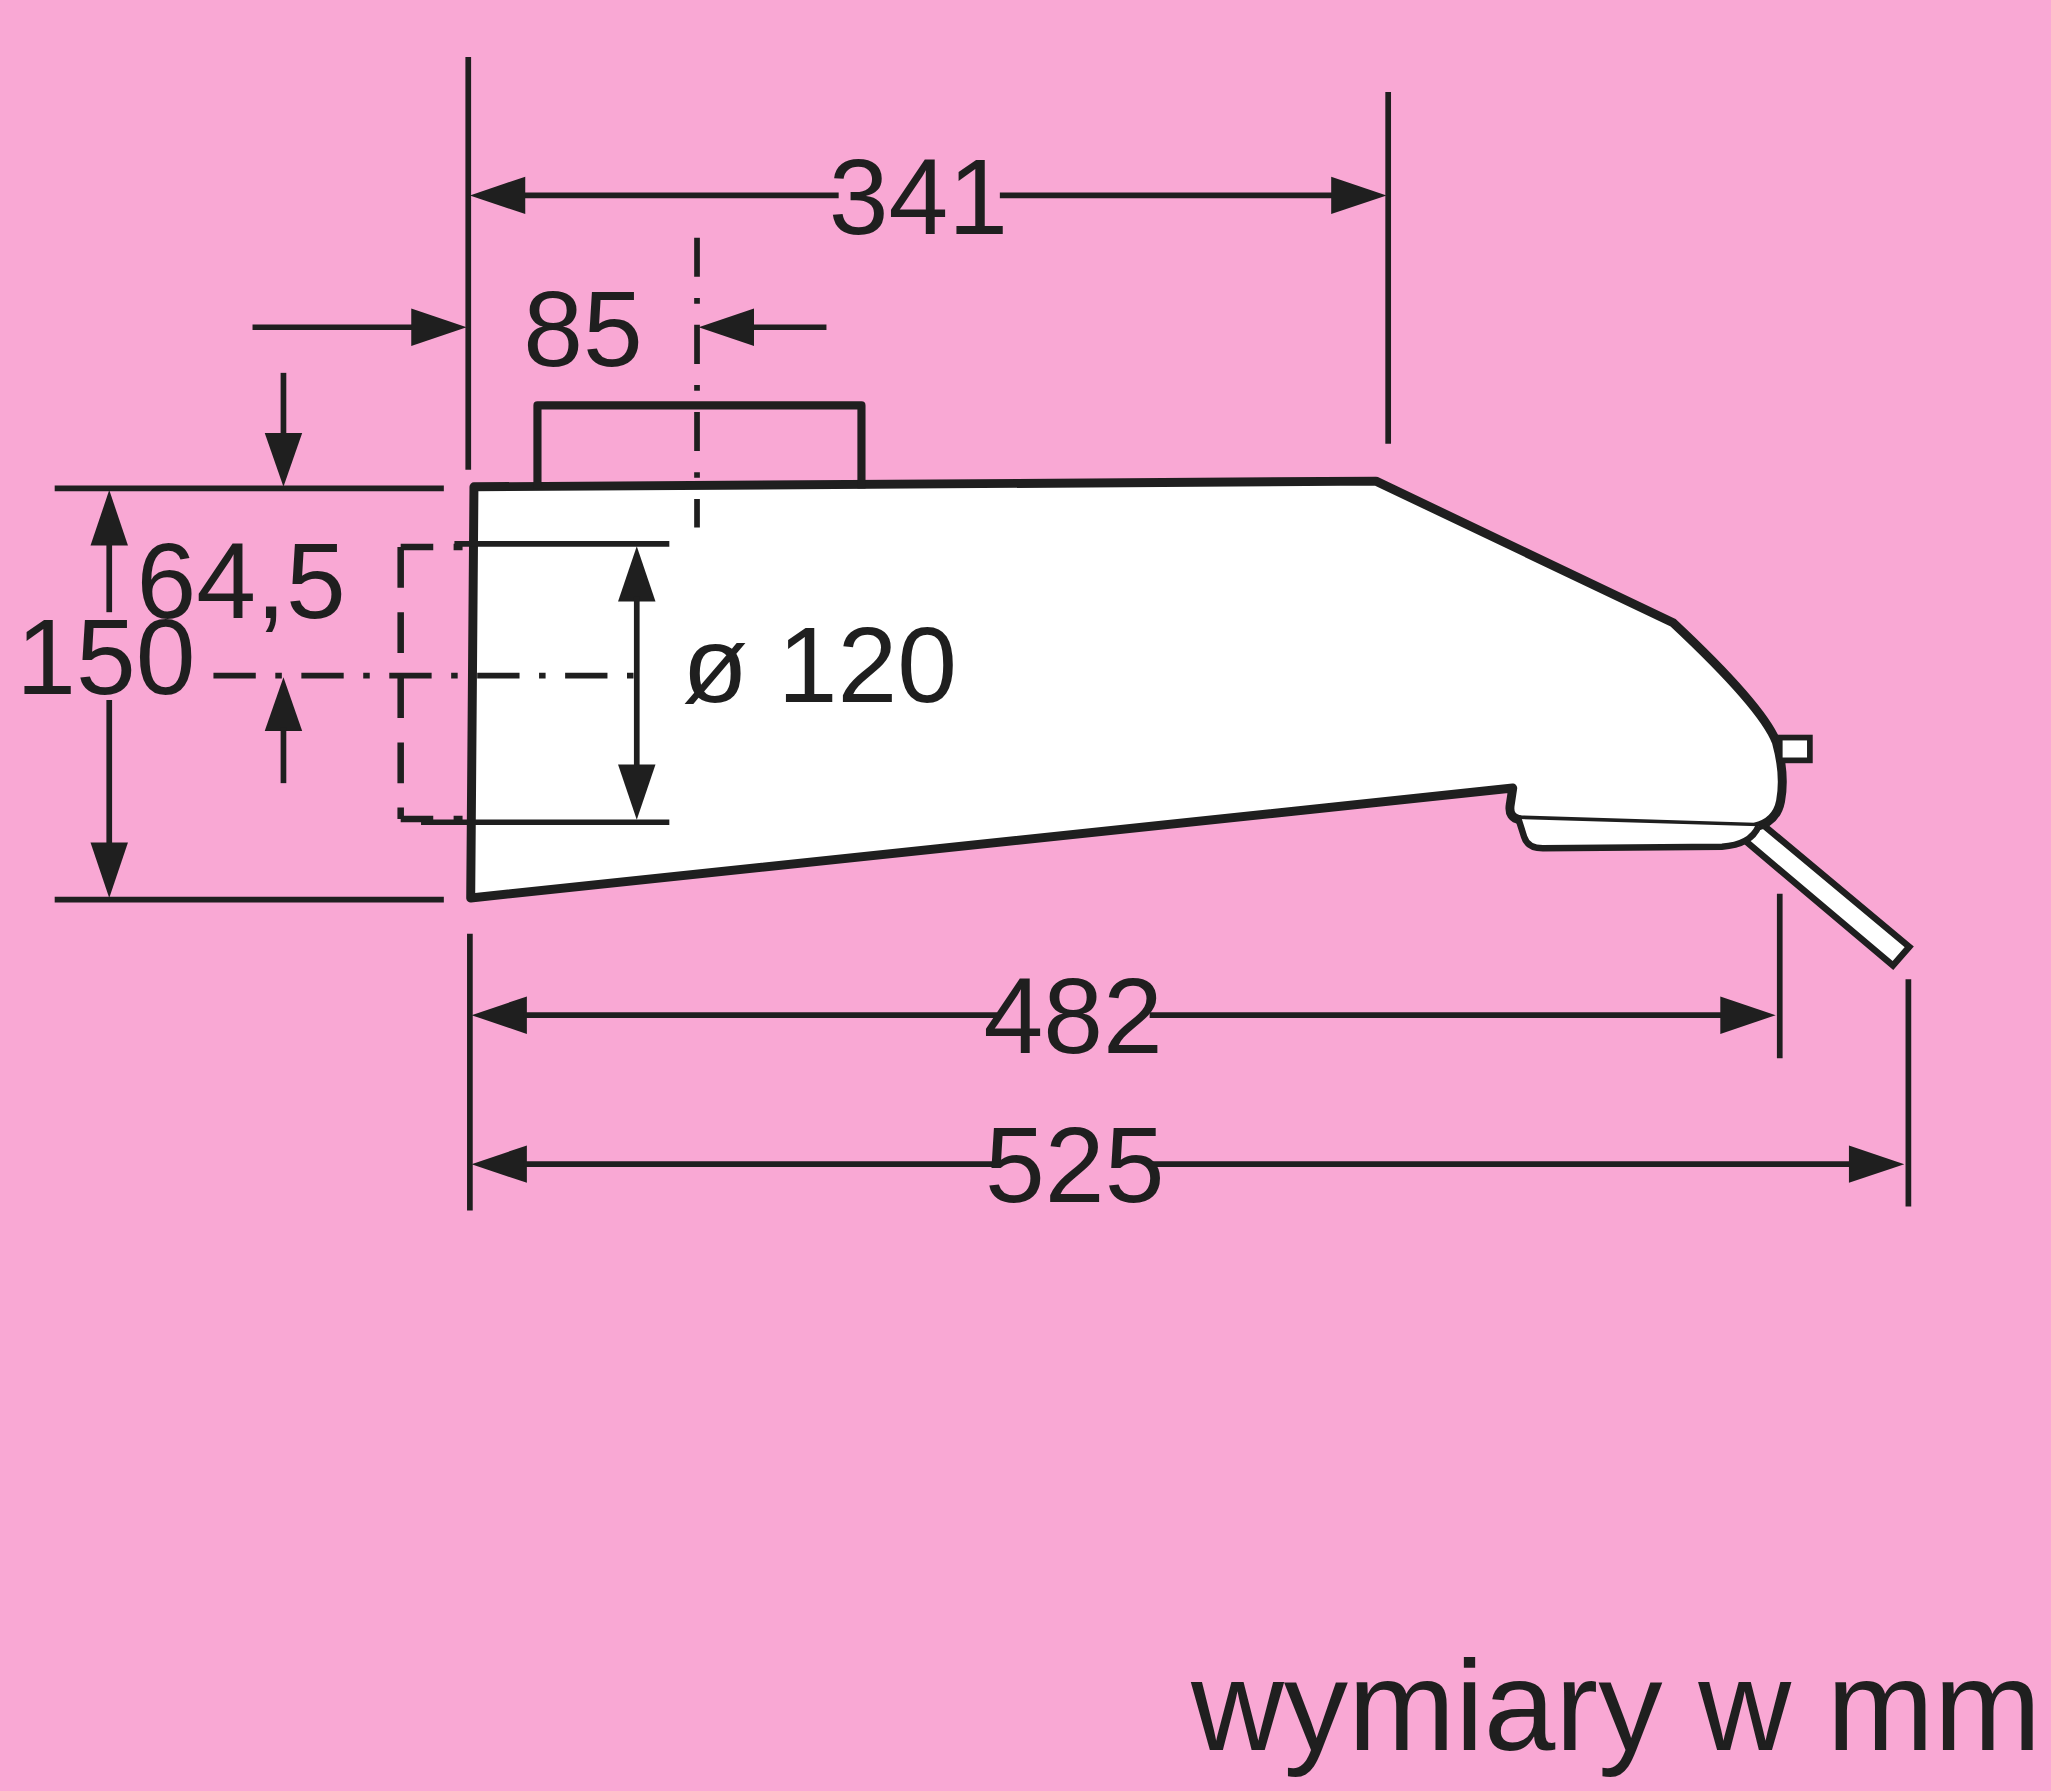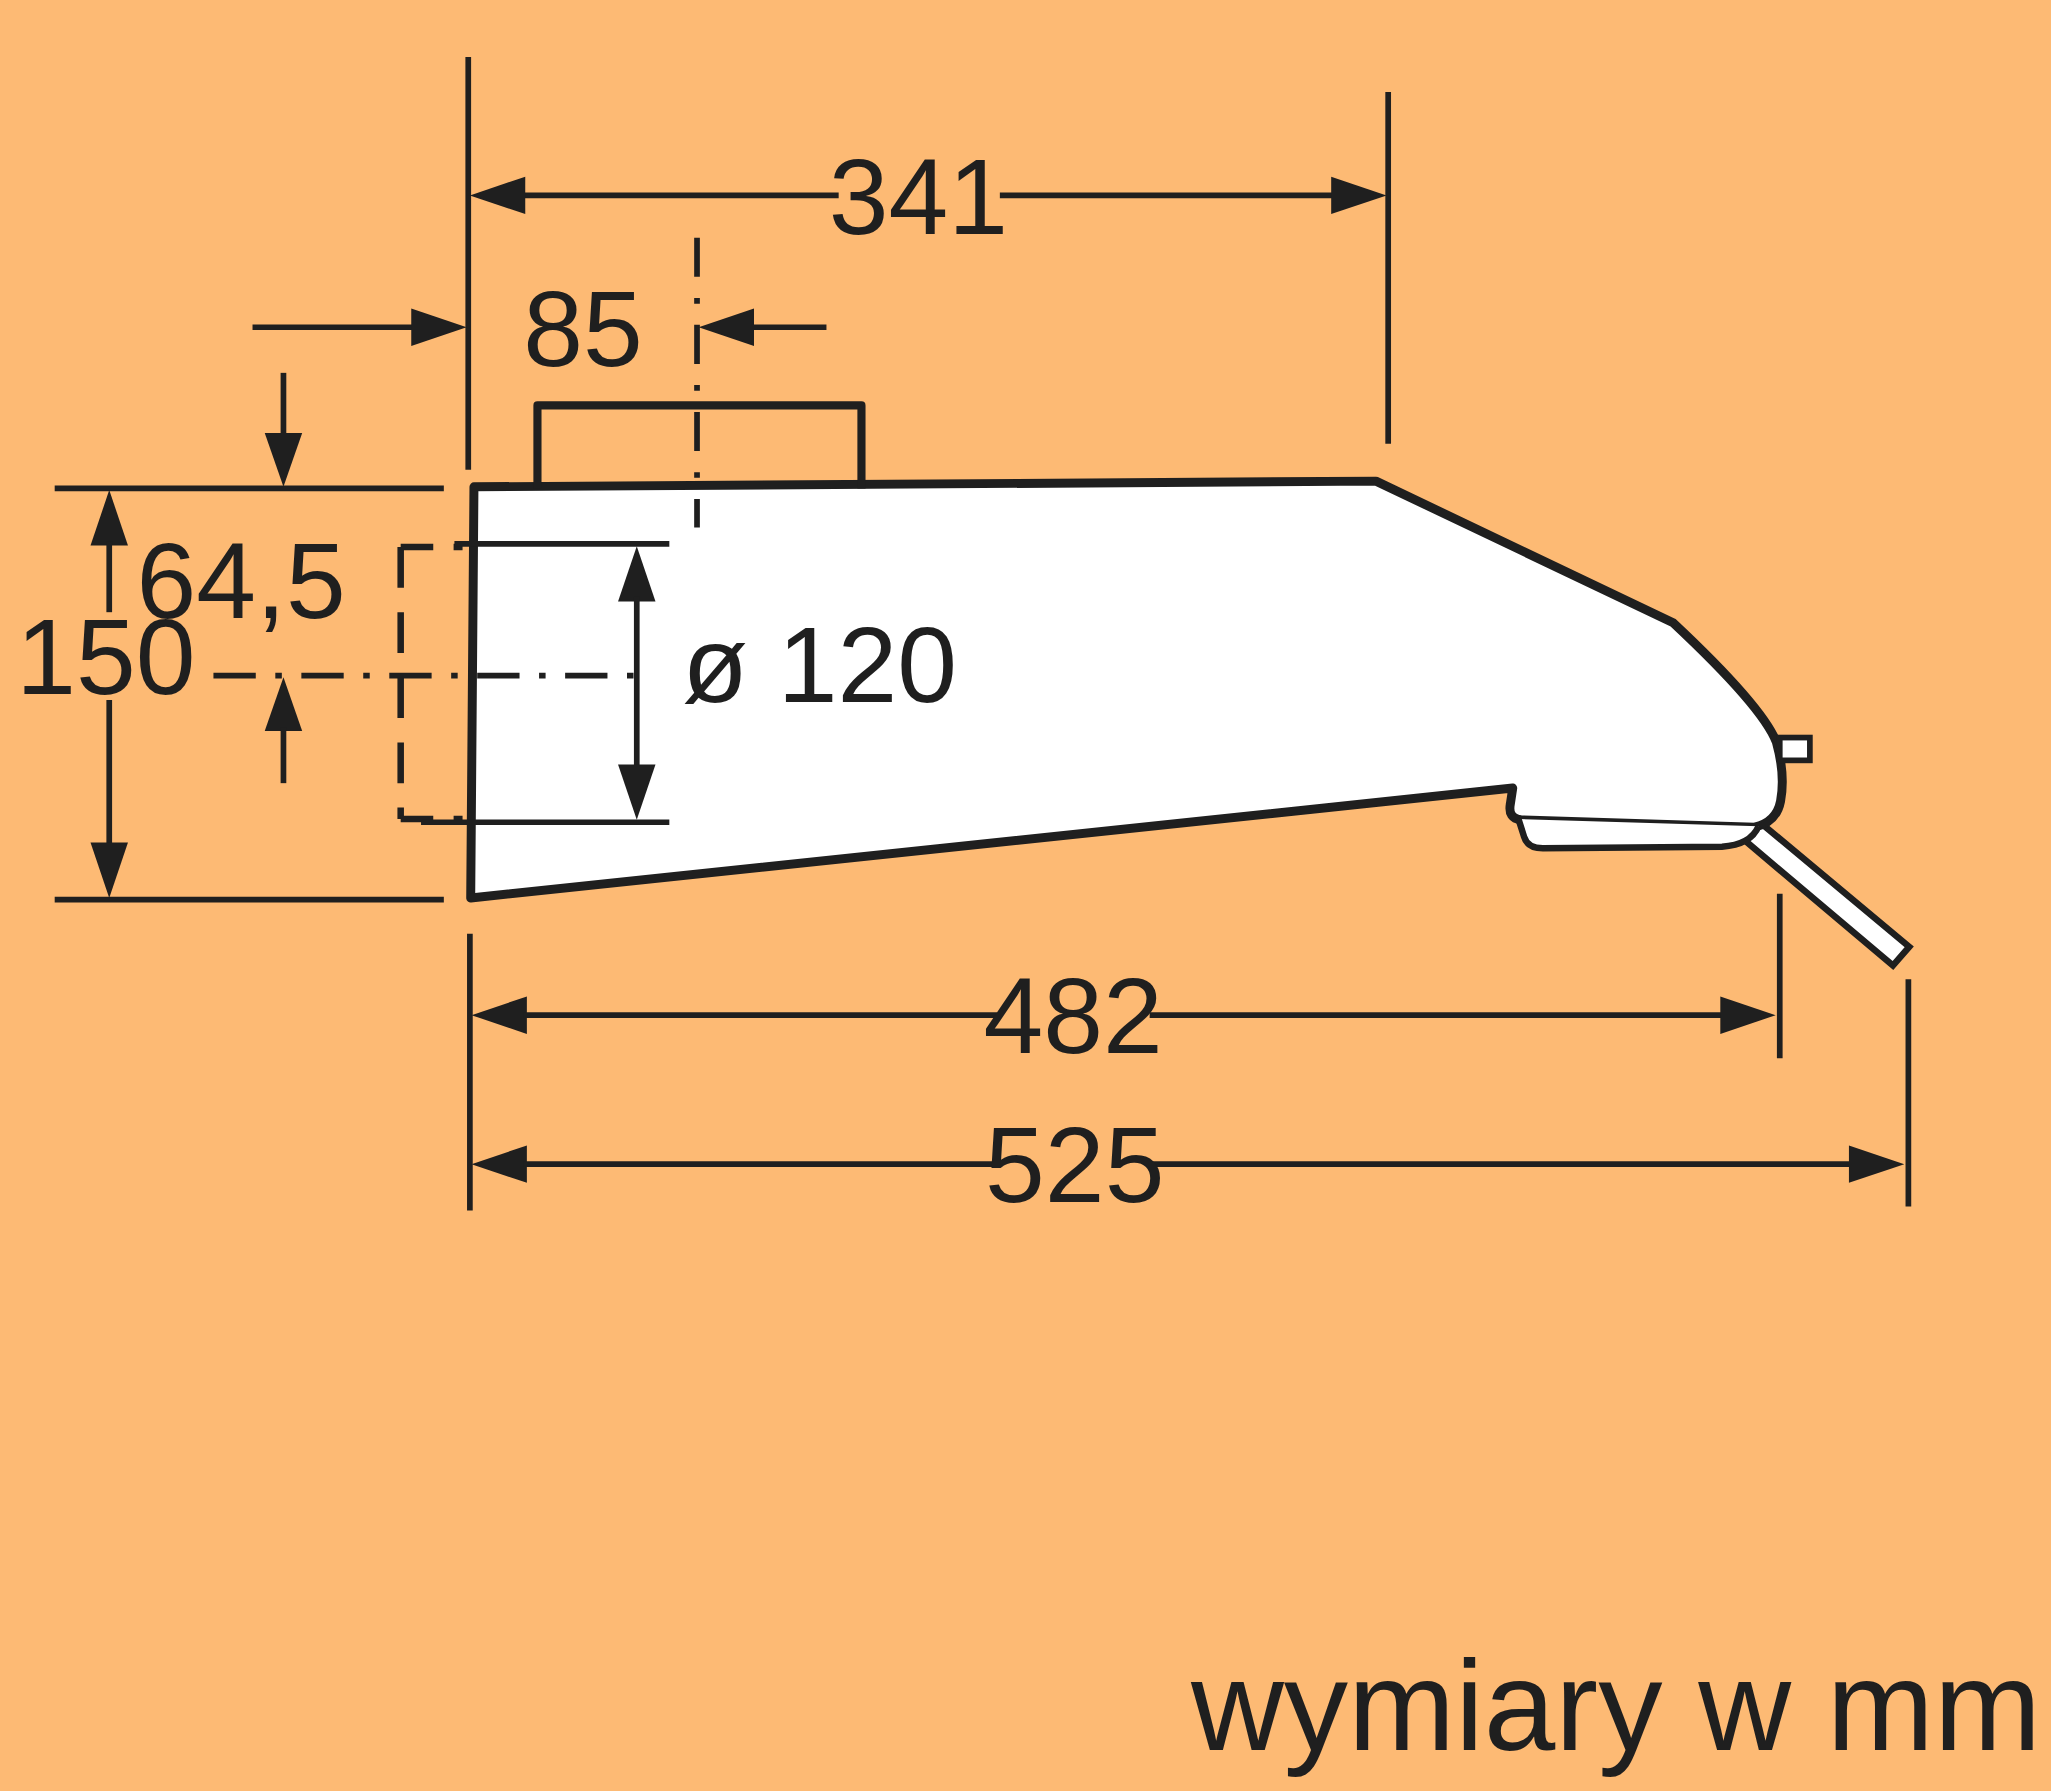--- a/index.html
+++ b/index.html
@@ -1,16 +1,16 @@
 <!DOCTYPE html>
 <html style="font-size:13px"><head>
 <meta charset="utf-8">
 <style>
   html,body{margin:0;padding:0;background:#ffffff;}
-  .stage{position:relative;width:2051px;height:1791px;background:#fdba74;overflow:hidden;}
+  .stage{position:relative;width:2051px;height:1791px;background:#f9a8d4;overflow:hidden;}
   svg{display:block;}
   text{font-family:"Liberation Sans","DejaVu Sans",sans-serif;fill:#1f1f1f;}
   .dimtxt{font-size:132px;}
   .notetxt{font-size:158px;}
 </style>
 </head>
 <body>
 
 <div class="stage">
 <svg width="2051" height="1791" viewBox="0 0 2519 2200">

